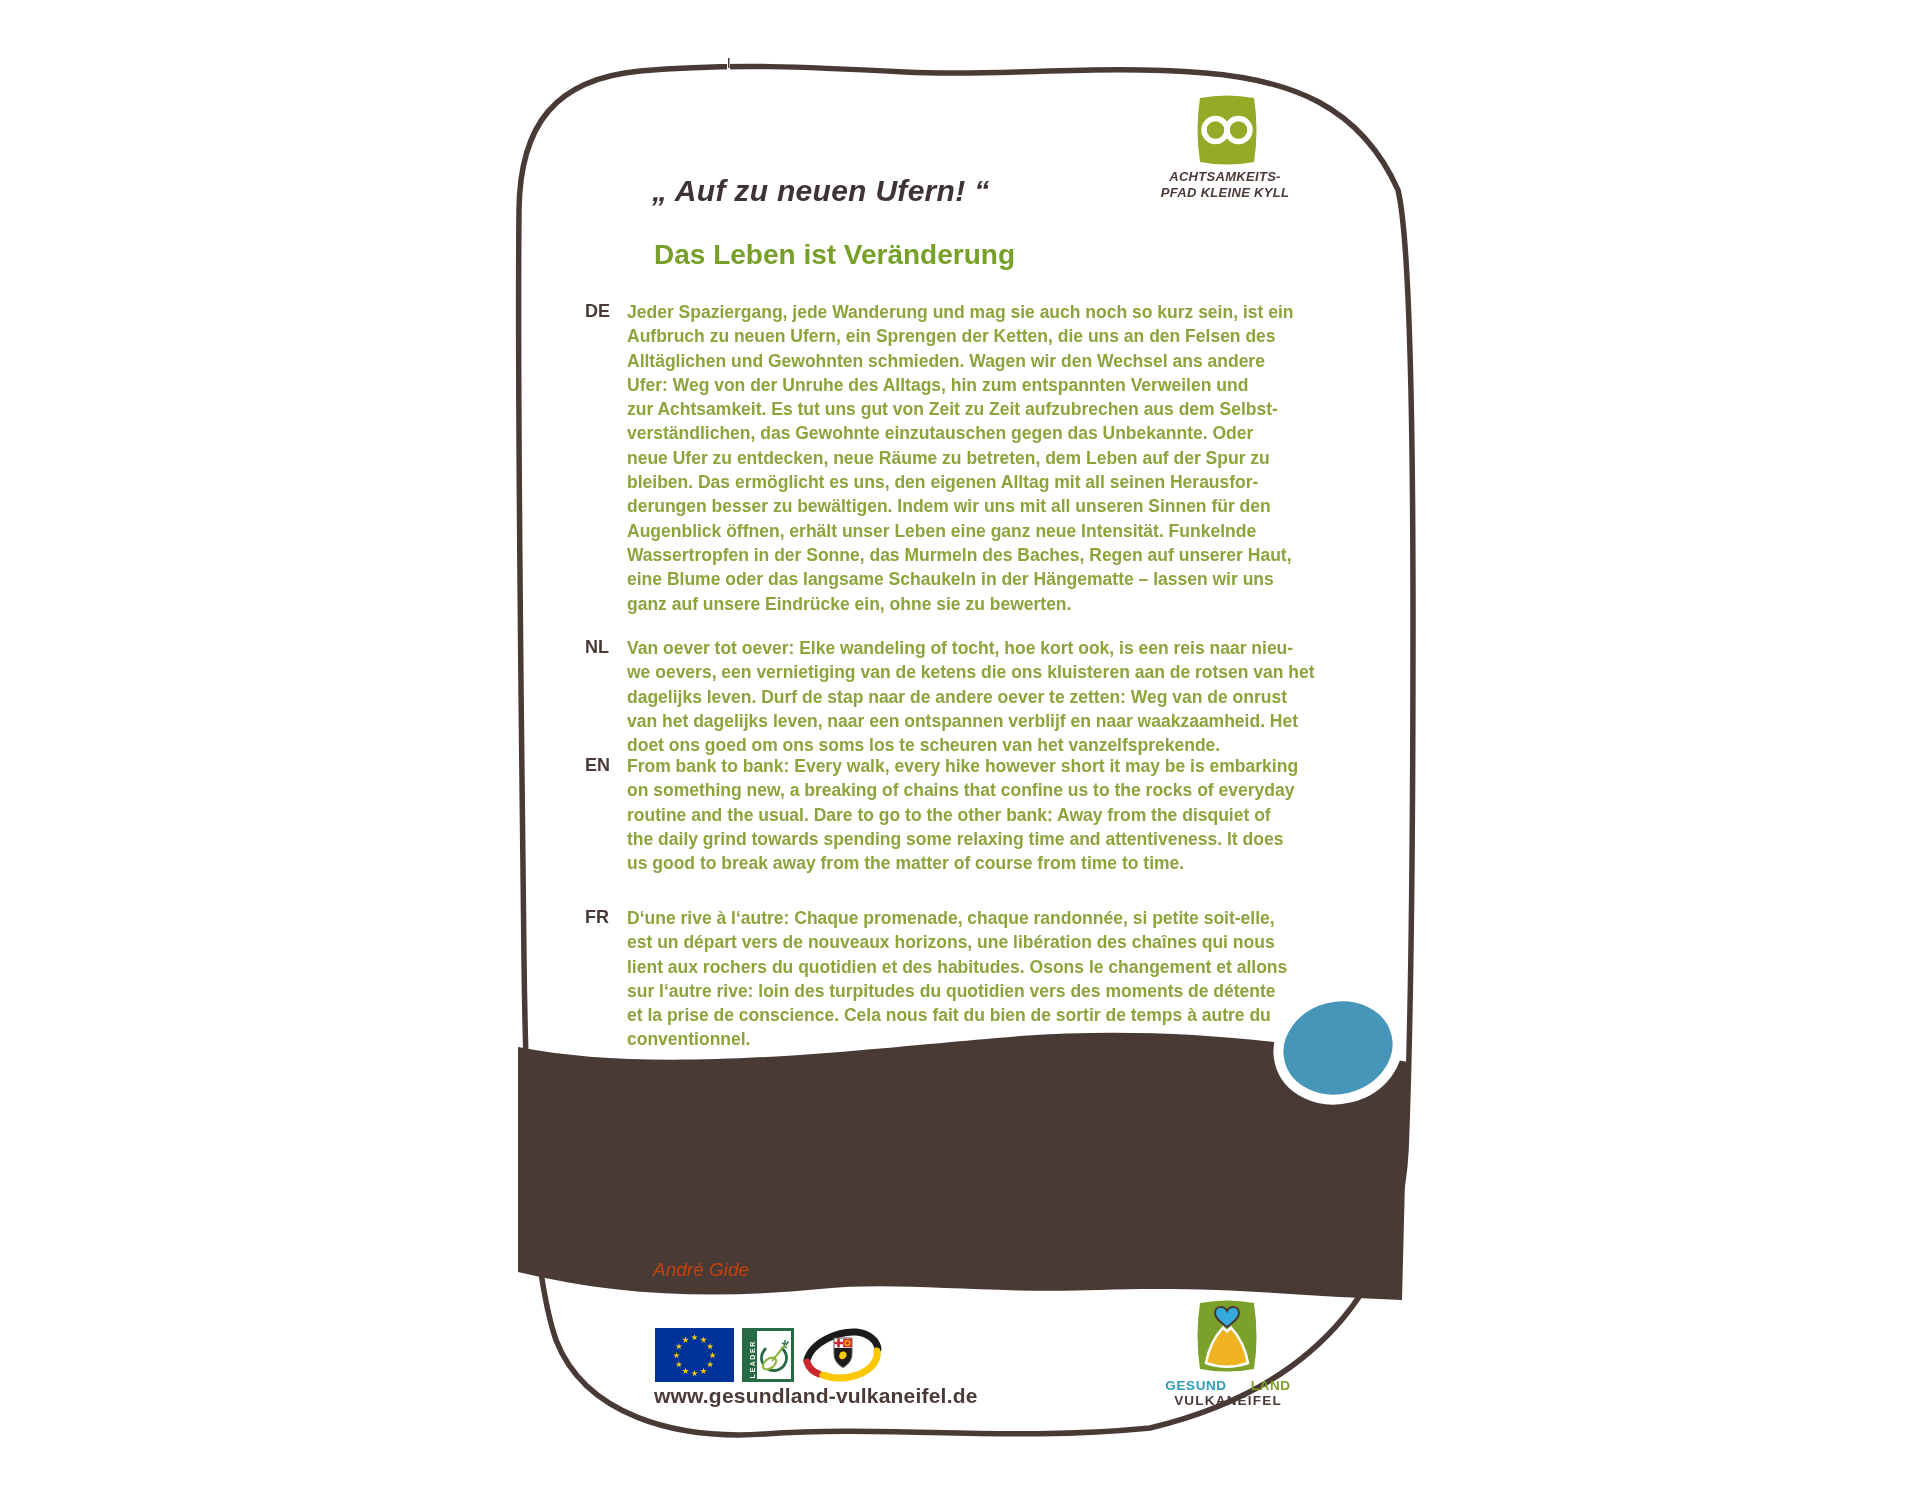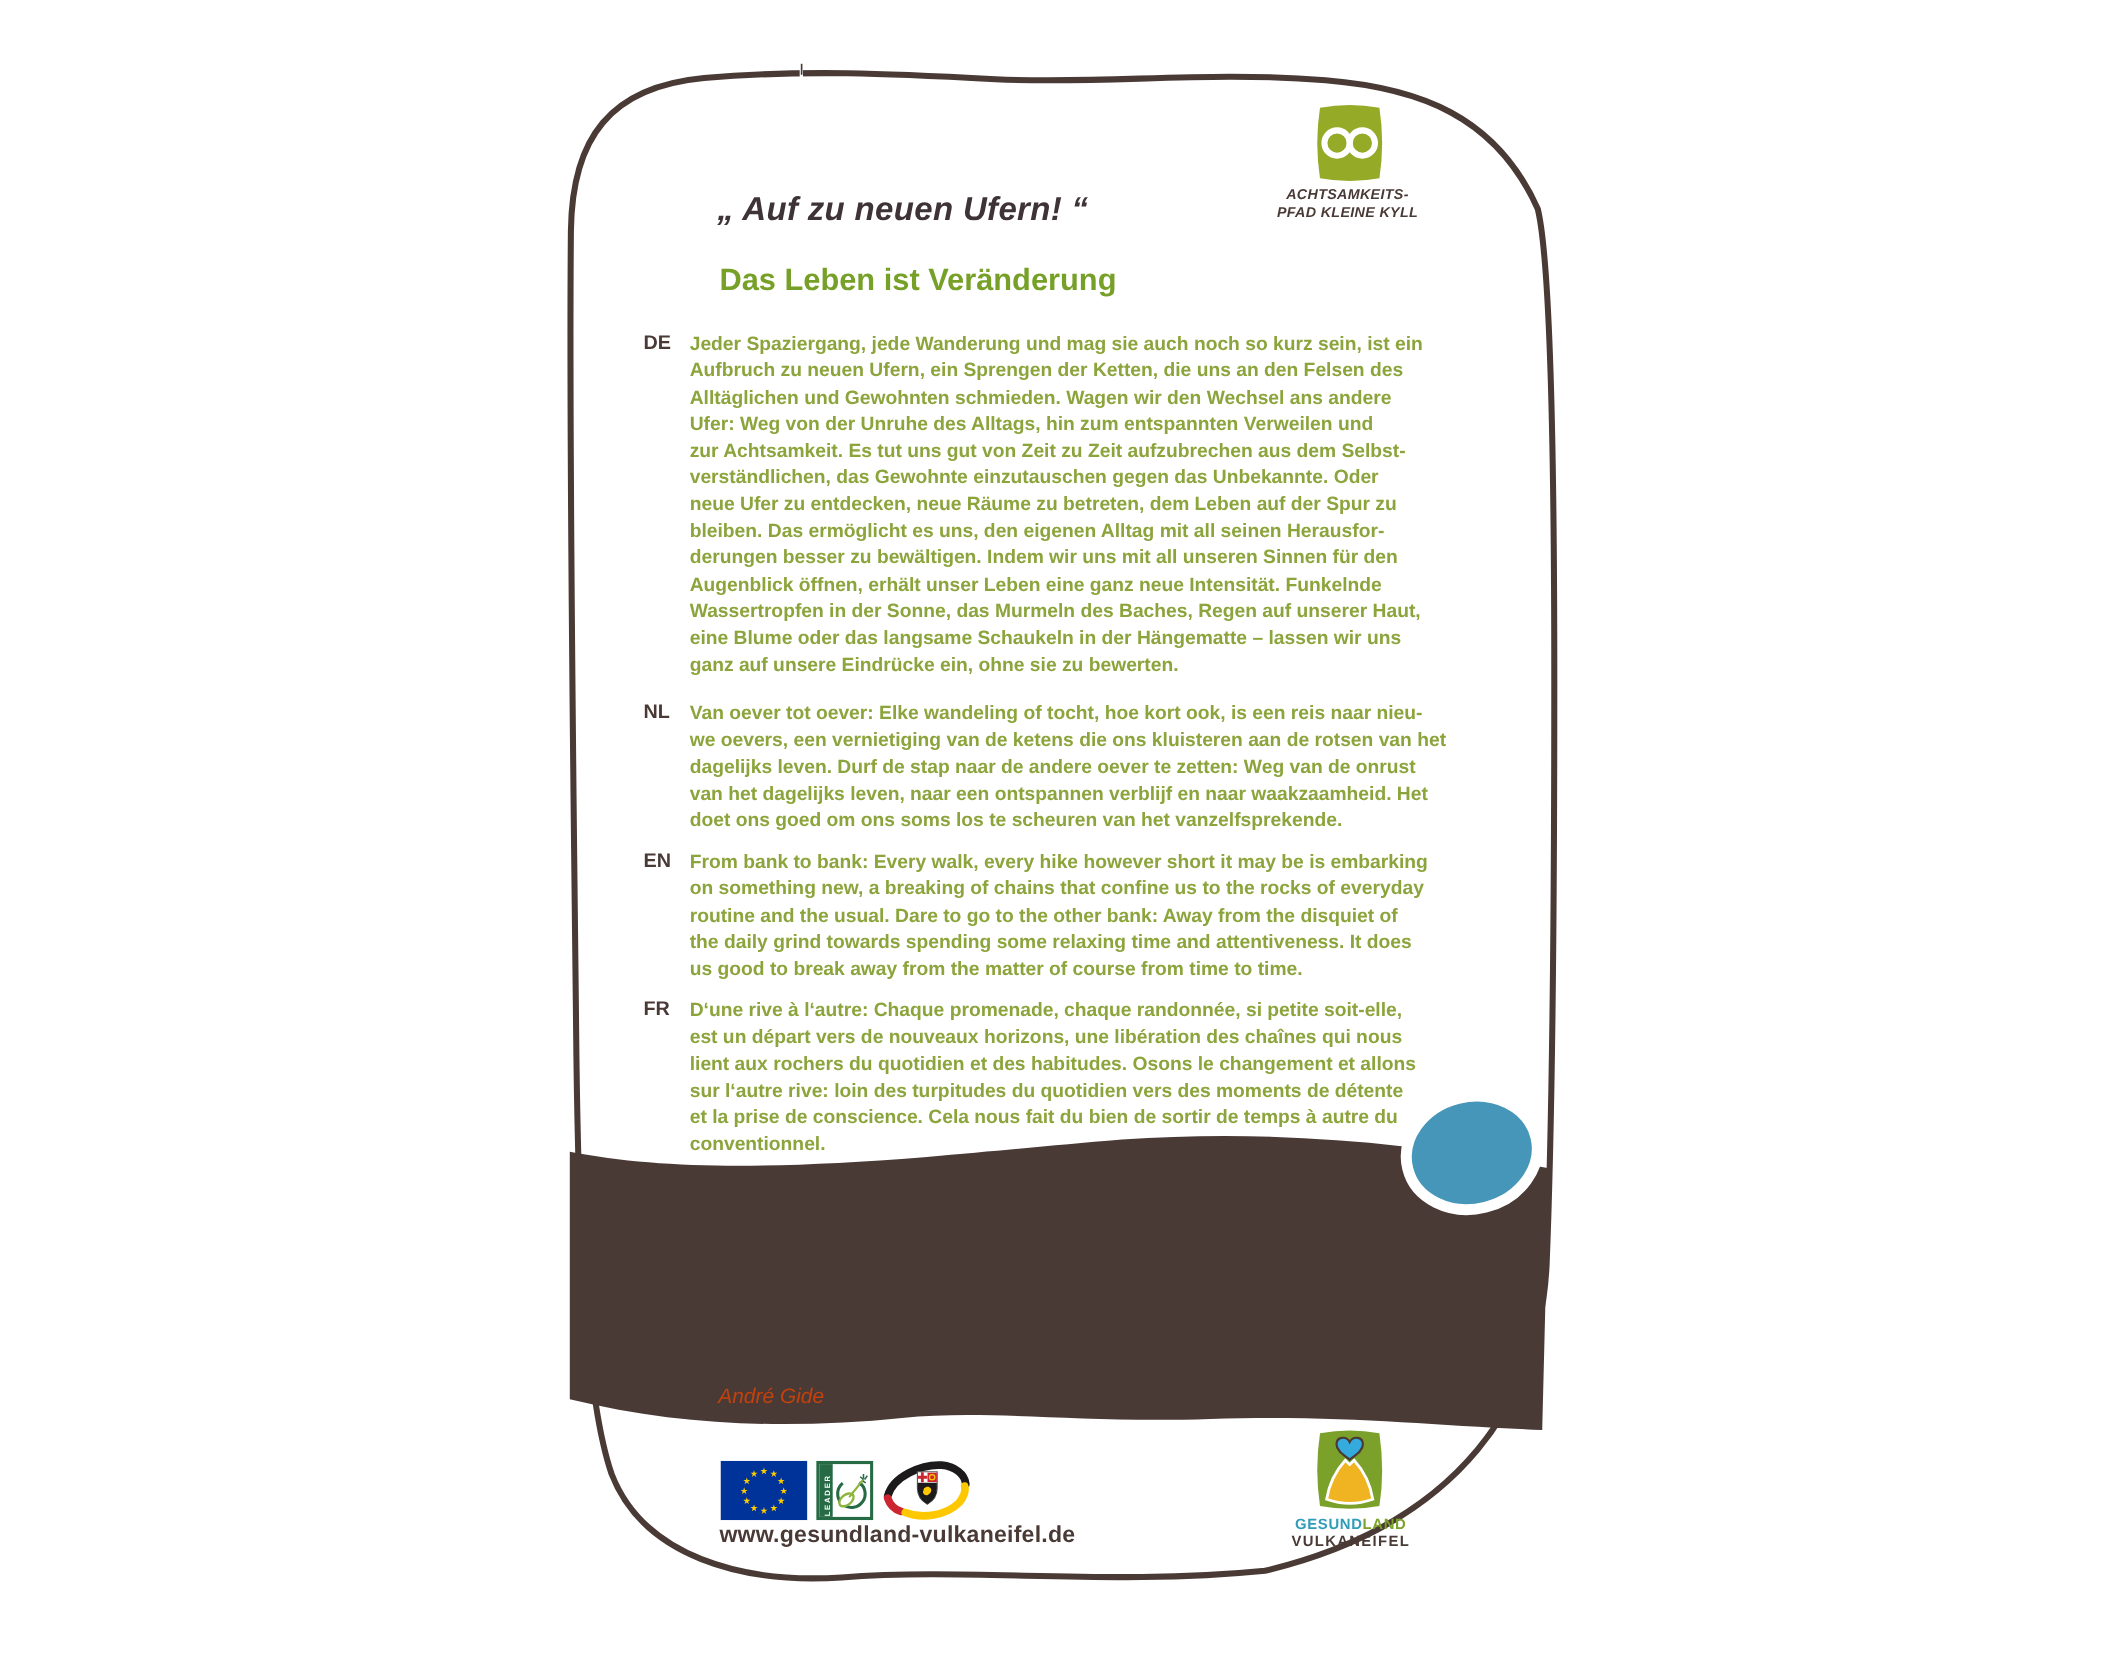--- a/index.html
+++ b/index.html
@@ -15,21 +15,21 @@
   .para .lang{position:absolute;left:0;top:1px;font-size:18px;font-weight:bold;color:#4a3a36;}
   .para .ptext{margin-left:42px;font-size:17.5px;line-height:24.3px;font-weight:bold;
                color:#8ca43c;white-space:pre;}
   .quote{left:651px;top:1100px;font-size:34px;line-height:47px;font-style:italic;
          color:#8aa53e;white-space:pre;z-index:2;}
   .attribution{left:653px;top:1259px;font-size:19px;font-style:italic;color:#c2410c;z-index:2;}
   .url{left:654px;top:1384px;font-size:21px;font-weight:bold;color:#4a3a36;letter-spacing:.2px;z-index:2;}
   .gl-text{left:1150px;top:1378px;width:156px;text-align:center;font-size:13.5px;line-height:15px;
            font-weight:bold;letter-spacing:.6px;z-index:2;}
   .gl-text .teal{color:#2f9db8;}
-  .gl-text .green{color:#7ba12b;}
+  .gl-text .green{color:#7ba12b;padding-left:24px;}
   .gl-text .brown{color:#4a3a36;letter-spacing:1.2px;}
   svg text{font-family:"Liberation Sans",sans-serif;}
 </style>
 </head>
 <body>
 
 <div id="canvas">
 
   <svg id="base-svg" width="1920" height="1509" viewBox="0 0 1920 1509">
 
@@ -94,21 +94,21 @@
 ganz auf unsere Eindrücke ein, ohne sie zu bewerten.</div>
   </div>
   <div class="para" style="top:636px">
     <span class="lang">NL</span>
     <div class="ptext">Van oever tot oever: Elke wandeling of tocht, hoe kort ook, is een reis naar nieu-
 we oevers, een vernietiging van de ketens die ons kluisteren aan de rotsen van het
 dagelijks leven. Durf de stap naar de andere oever te zetten: Weg van de onrust
 van het dagelijks leven, naar een ontspannen verblijf en naar waakzaamheid. Het
 doet ons goed om ons soms los te scheuren van het vanzelfsprekende.</div>
   </div>
-  <div class="para" style="top:771px">
+  <div class="para" style="top:754px">
     <span class="lang">EN</span>
     <div class="ptext">From bank to bank: Every walk, every hike however short it may be is embarking
 on something new, a breaking of chains that confine us to the rocks of everyday
 routine and the usual. Dare to go to the other bank: Away from the disquiet of
 the daily grind towards spending some relaxing time and attentiveness. It does
 us good to break away from the matter of course from time to time.</div>
   </div>
   <div class="para" style="top:906px">
     <span class="lang">FR</span>
     <div class="ptext">D‘une rive à l‘autre: Chaque promenade, chaque randonnée, si petite soit-elle,

